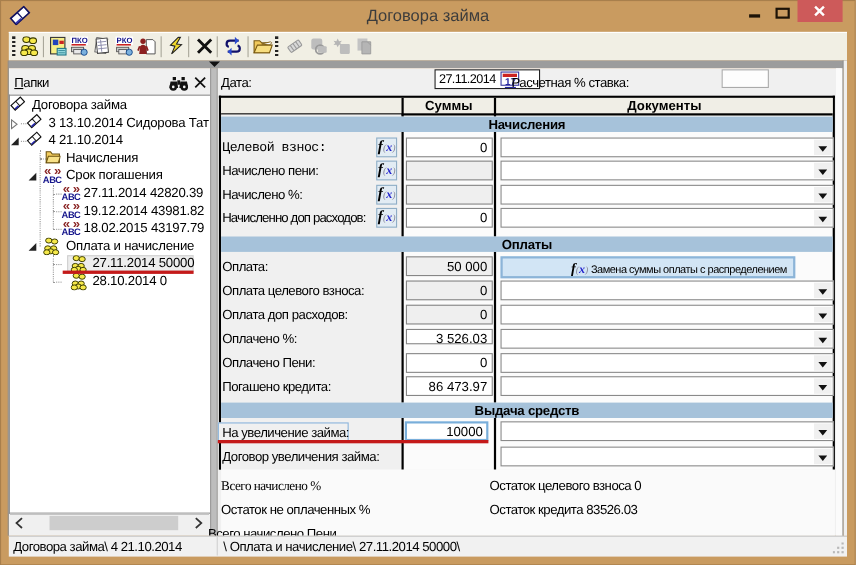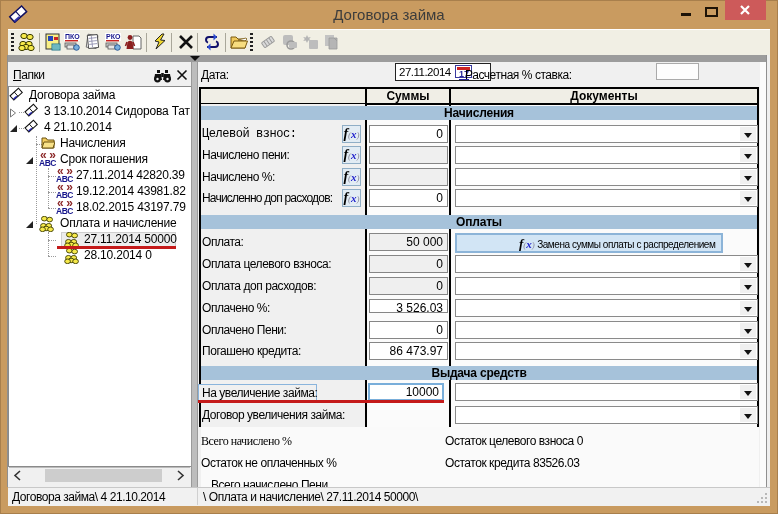--- a/index.html
+++ b/index.html
@@ -349,21 +349,21 @@
   </div>
 <div class="lbl" style="left:202px;top:408px;">Договор увеличения займа:</div>
 <div class="dd" style="left:455px;top:406px;width:303px;height:18px;">
     <span class="arr"></span>
   </div>
 <div class="abs" style="left:201px;top:427px;width:558px;height:60px;background:#fafafa;"></div>
 <div class="lbl" style="left:201px;top:434px;font-family:Liberation Serif, serif;">Всего начислено %</div>
 <div class="lbl" style="left:445px;top:434px;">Остаток целевого взноса 0</div>
 <div class="lbl" style="left:201px;top:456px;">Остаток не оплаченных %</div>
 <div class="lbl" style="left:445px;top:456px;">Остаток кредита 83526.03</div>
-<div class="lbl" style="left:211px;top:478px;">Всего начислено Пени</div>
+<div class="lbl" style="left:189px;top:478px;">Всего начислено Пени</div>
 <div class="abs" style="left:760px;top:62px;width:6px;height:425px;background:#fbfbfb;"></div>
 <div class="abs" style="left:8px;top:487px;width:762px;height:19px;background:#f1f1f1;border-top:1px solid #c8c8c8;"></div>
 <div class="lbl" style="left:12px;top:490px;">Договора займа\ 4 21.10.2014</div>
 <div class="abs" style="left:197px;top:488px;width:1px;height:17px;background:#d0d0d0;"></div>
 <div class="lbl" style="left:203px;top:490px;">\ Оплата и начисление\ 27.11.2014 50000\</div>
 <svg class="abs" style="left:757px;top:493px" width="12" height="12" viewBox="0 0 12 12">
 <g fill="#b8b8b8">
       <rect x="8" y="0" width="2" height="2"></rect>
       <rect x="8" y="4" width="2" height="2"></rect>
       <rect x="8" y="8" width="2" height="2"></rect>

